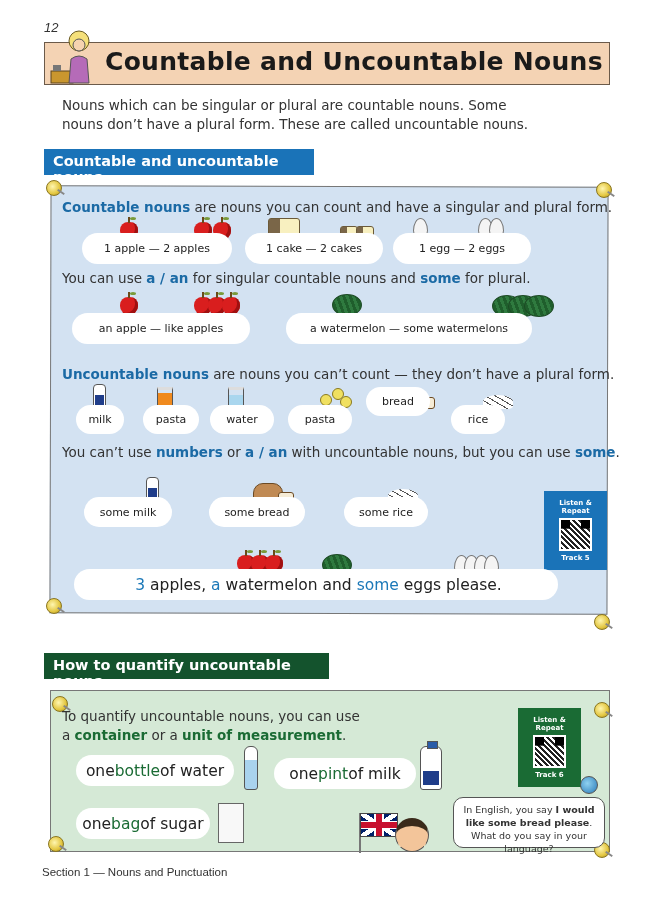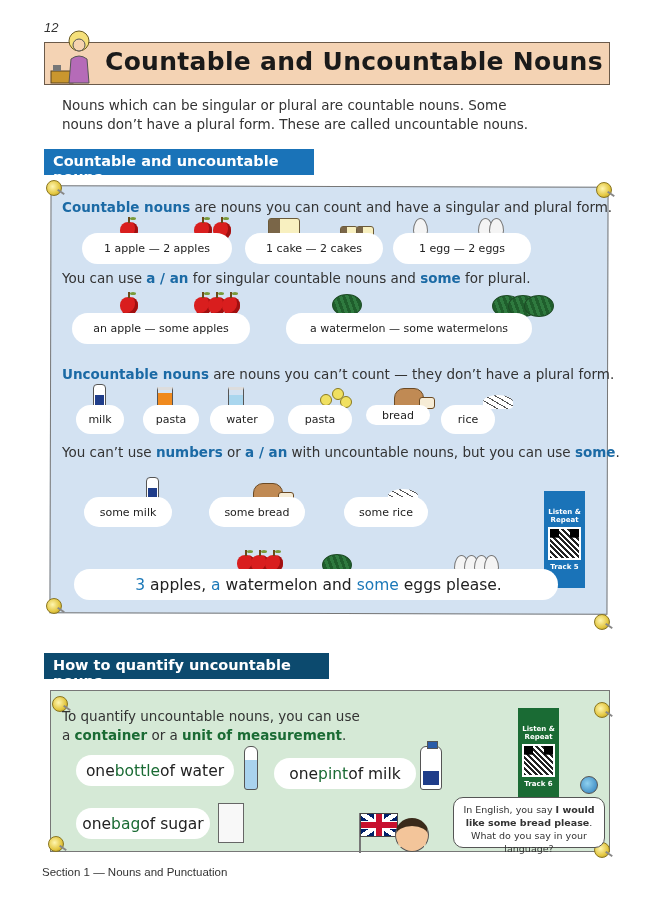--- a/index.html
+++ b/index.html
@@ -9,21 +9,21 @@
   .page-num { position: absolute; left: 44px; top: 20px; font-style: italic; font-size: 13px; color: #333; font-family: "Liberation Sans", sans-serif; }
 
   .title-banner { position: absolute; left: 44px; top: 42px; width: 566px; height: 43px; background: #f4d3b4; border: 1.5px solid #6b5a4a; }
   .title-text { position: absolute; left: 60px; top: 4px; font-size: 25px; font-weight: bold; color: #1a1a1a; letter-spacing: 0.3px; }
   .teacher { position: absolute; left: 4px; top: -14px; width: 52px; height: 56px; }
 
   .intro { position: absolute; left: 62px; top: 96px; width: 470px; font-size: 13.5px; line-height: 19px; color: #333; }
 
   .section-header { position: absolute; left: 44px; height: 26px; color: #fff; font-weight: bold; font-size: 14.5px; padding: 4px 9px; }
   .sh-blue { top: 149px; width: 270px; background: #1a73b8; }
-  .sh-green { top: 653px; width: 285px; background: #0c4a6e; }
+  .sh-green { top: 653px; width: 285px; background: #14532d; }
 
   .board { position: absolute; border: 1.5px solid #777; }
   .board-blue { left: 50px; top: 186px; width: 558px; height: 428px; background: #d3e2f2; transform: rotate(0.15deg); }
   .board-green { left: 50px; top: 690px; width: 560px; height: 162px; background: #d5e9d6; }
 
   .pin { position: absolute; width: 16px; height: 16px; border-radius: 50%; background: radial-gradient(circle at 40% 40%, #fff6b0, #e3c640 60%, #9b8420); border: 1px solid #8a7620; }
   .pin::after { content: ""; position: absolute; left: 10px; top: 10px; width: 8px; height: 2px; background: #888; transform: rotate(35deg); }
 
   .line { position: absolute; font-size: 13.5px; color: #333; white-space: nowrap; }
   .kw-blue { color: #1b6aa5; font-weight: bold; }
@@ -42,21 +42,21 @@
   .cake::before { content: ""; position: absolute; left: 0; top: 0; width: 35%; height: 100%; background: #7a6648; }
   .bottle-milk { position: absolute; width: 13px; height: 24px; background: #fff; border: 1px solid #555; border-radius: 4px 4px 2px 2px; }
   .bottle-milk::after { content: ""; position: absolute; left: 1px; bottom: 2px; width: 9px; height: 10px; background: #1f3d8a; }
   .glass { position: absolute; width: 16px; height: 22px; border: 1px solid #555; border-top: 3px solid #ddd; }
   .loaf { position: absolute; width: 30px; height: 20px; background: #c08a54; border-radius: 10px 10px 2px 2px; border: 1px solid #6b4a24; }
   .loaf::after { content: ""; position: absolute; right: -12px; bottom: -2px; width: 14px; height: 10px; background: #f6ecd6; border: 1px solid #6b4a24; border-radius: 3px; }
   .rice { position: absolute; width: 30px; height: 14px; background: repeating-linear-gradient(30deg, #fff 0 2px, #555 2px 3px, #fff 3px 5px); border-radius: 50% 50% 20% 20%; }
   .pasta { position: absolute; width: 36px; height: 20px; }
   .pasta span { position: absolute; width: 12px; height: 12px; background: #f0e060; border: 1px solid #8a7a20; border-radius: 50%; }
 
-  .qr-card { position: absolute; width: 41px; background: #1a73b8; color: #fff; font-size: 7px; font-weight: bold; text-align: center; padding: 17px 2px; line-height: 8px; }
+  .qr-card { position: absolute; width: 63px; background: #1a73b8; color: #fff; font-size: 7px; font-weight: bold; text-align: center; padding: 8px 2px; line-height: 8px; }
   .qr-card.green { background: #1a6b34; }
   .qr { width: 33px; height: 33px; margin: 3px auto; background: #fff; padding: 2px; }
   .qr-inner { width: 100%; height: 100%; background:
       linear-gradient(90deg, #000 0 30%, transparent 30% 70%, #000 70%) top/100% 30% no-repeat,
       repeating-linear-gradient(45deg, #222 0 2px, #fff 2px 4px); }
 
   .water-bottle { position: absolute; width: 14px; height: 44px; background: linear-gradient(#fff 0 30%, #a9d3ee 30%); border: 1px solid #555; border-radius: 6px 6px 3px 3px; }
   .milk-pint { position: absolute; width: 22px; height: 44px; background: #fff; border: 1px solid #555; border-radius: 6px 6px 3px 3px; }
   .milk-pint::before { content: ""; position: absolute; left: 6px; top: -6px; width: 9px; height: 6px; background: #2a5ca8; border: 1px solid #555; }
   .milk-pint::after { content: ""; position: absolute; left: 2px; bottom: 4px; width: 16px; height: 14px; background: #1f3d8a; }
@@ -130,21 +130,21 @@
 
 <div class="apple" style="left:120px;top:297px"></div>
 <div class="apple" style="left:194px;top:297px"></div>
 <div class="apple" style="left:208px;top:297px"></div>
 <div class="apple" style="left:222px;top:297px"></div>
 <div class="melon" style="left:332px;top:294px"></div>
 <div class="melon" style="left:492px;top:295px"></div>
 <div class="melon" style="left:508px;top:295px"></div>
 <div class="melon" style="left:524px;top:295px"></div>
 
-<div class="pill" style="left:72px;top:313px;width:178px;height:31px">an apple — some apples</div>
+<div class="pill" style="left:72px;top:313px;width:178px;height:31px">an apple — like apples</div>
 <div class="pill" style="left:286px;top:313px;width:246px;height:31px">a watermelon — some watermelons</div>
 
 <div class="line" style="left:62px;top:366px">
   <span class="kw-blue">Uncountable nouns</span><span> are nouns you can’t count — they don’t have a plural form.</span>
 </div>
 
 <div class="bottle-milk" style="left:93px;top:384px"></div>
 <div class="glass" style="left:157px;top:387px;background:linear-gradient(transparent 15%, #f08a1e 15%)"></div>
 <div class="glass" style="left:228px;top:387px;background:linear-gradient(transparent 30%, #a9d6ee 30%)"></div>
 <div class="pasta" style="left:318px;top:388px">
@@ -152,22 +152,22 @@
     <span style="left:14px;top:0px"></span>
     <span style="left:22px;top:8px"></span>
   </div>
 <div class="loaf" style="left:394px;top:388px"></div>
 <div class="rice" style="left:483px;top:395px"></div>
 
 <div class="pill" style="left:76px;top:405px;width:48px;height:29px">milk</div>
 <div class="pill" style="left:143px;top:405px;width:56px;height:29px">pasta</div>
 <div class="pill" style="left:210px;top:405px;width:64px;height:29px">water</div>
 <div class="pill" style="left:288px;top:405px;width:64px;height:29px">pasta</div>
-<div class="pill" style="left:366px;top:405px;width:64px;height:20px">bread</div>
-<div class="pill" style="left:441px;top:405px;width:54px;height:29px">rice</div>
+<div class="pill" style="left:366px;top:387px;width:64px;height:29px">bread</div>
+<div class="pill" style="left:451px;top:405px;width:54px;height:29px">rice</div>
 
 <div class="line" style="left:62px;top:444px">
   <span>You can’t use </span><span class="kw-blue">numbers</span><span> or </span><span class="kw-blue">a / an</span><span> with uncountable nouns, but you can use </span><span class="kw-blue">some</span><span>.</span>
 </div>
 
 <div class="bottle-milk" style="left:146px;top:477px"></div>
 <div class="loaf" style="left:253px;top:483px"></div>
 <div class="rice" style="left:388px;top:489px"></div>
 
 <div class="pill" style="left:84px;top:497px;width:88px;height:30px">some milk</div>

